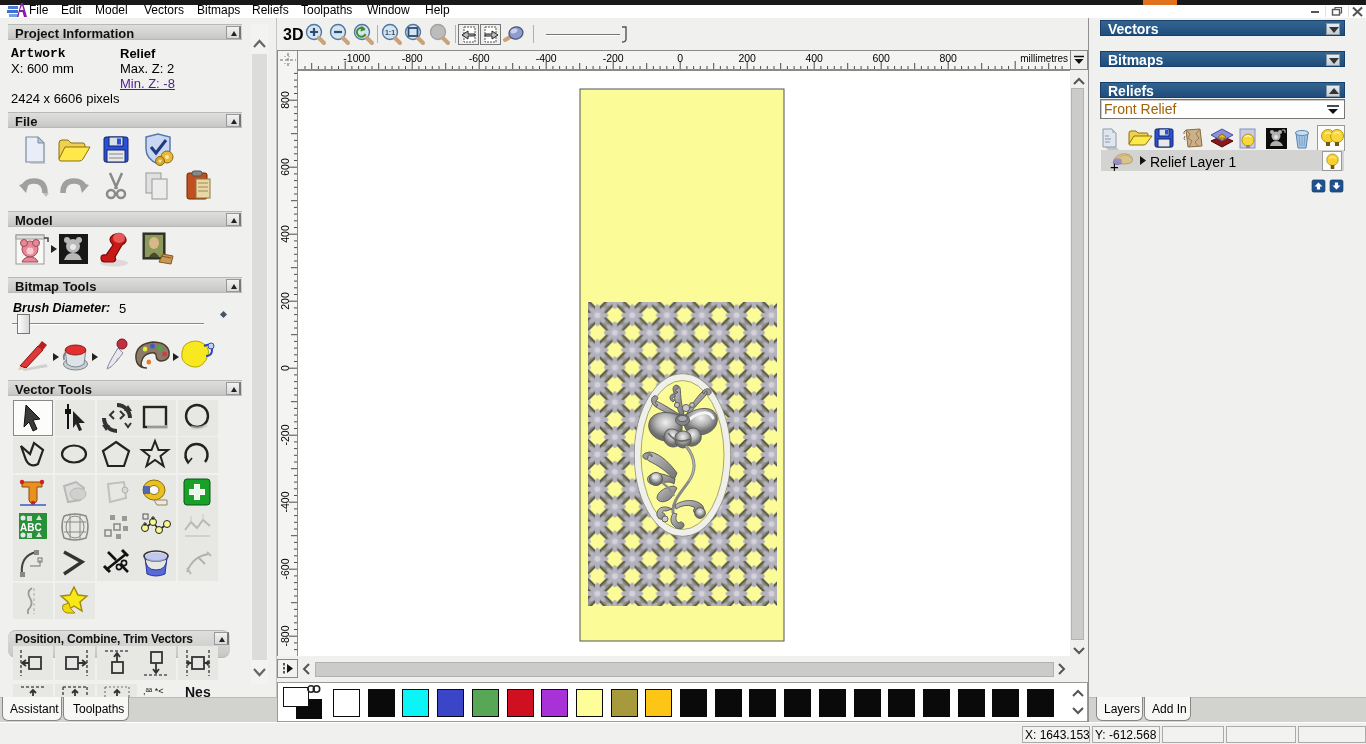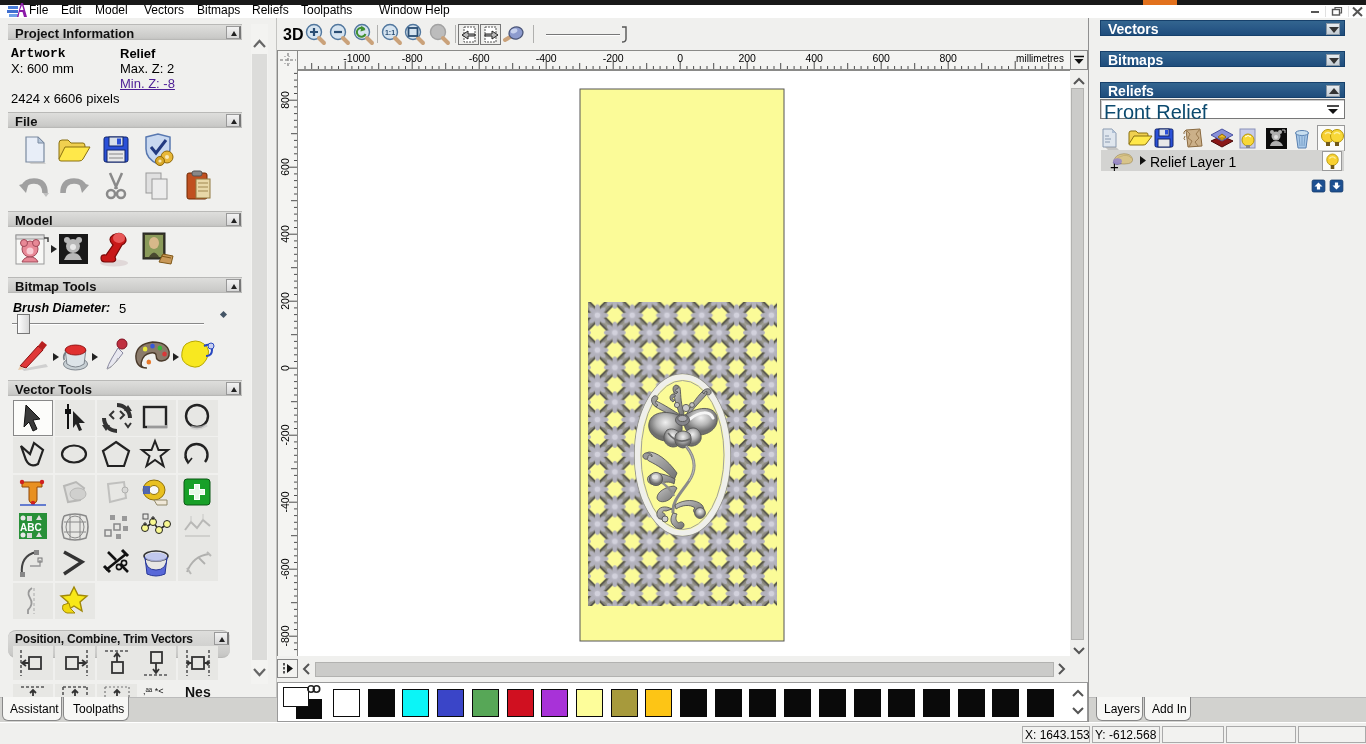--- a/index.html
+++ b/index.html
@@ -27,21 +27,21 @@
 <path d="M10 14 L14 0 L16 0 L20 14 L17 14 L15.5 9 L12.5 9 L11.5 14 Z" fill="#8b1aa8"></path>
 <path d="M13 7 L15 2 L16.5 7 Z" fill="#fff"></path>
 </svg>
 <span class="mi" style="left:29px;">File</span>
 <span class="mi" style="left:61px;">Edit</span>
 <span class="mi" style="left:95px;">Model</span>
 <span class="mi" style="left:144px;">Vectors</span>
 <span class="mi" style="left:197px;">Bitmaps</span>
 <span class="mi" style="left:252px;">Reliefs</span>
 <span class="mi" style="left:301px;">Toolpaths</span>
-<span class="mi" style="left:367px;margin-left:12px;">Window</span>
+<span class="mi" style="left:367px;">Window</span>
 <span class="mi" style="left:425px;">Help</span>
 <svg style="left:1305px;top:5px;" width="61" height="13" viewBox="0 0 61 13">
 <line x1="20.5" y1="1" x2="20.5" y2="12" stroke="#e0e0e0"></line>
 <line x1="43.5" y1="1" x2="43.5" y2="12" stroke="#e0e0e0"></line>
 <rect x="6" y="6" width="8" height="2" fill="#555"></rect>
 <rect x="27.5" y="4.5" width="7" height="5.5" fill="none" stroke="#555" stroke-width="1.4"></rect>
 <path d="M30 4 L30 2.5 L36.5 2.5 L36.5 8 L35 8" fill="none" stroke="#555" stroke-width="1.2"></path>
 <path d="M48 2.5 L57 11 M57 2.5 L48 11" stroke="#555" stroke-width="2"></path>
 </svg>
 <div style="left:0;top:18px;width:277px;height:704px;background:#f0f0ee;"></div>
@@ -609,21 +609,21 @@
 <span style="left:320.20000000000005px;top:52px;width:50px;text-align:right;font-size:10.5px;color:#000;">-1000</span>
 <span style="left:387.20000000000005px;top:52px;width:50px;text-align:center;font-size:10.5px;color:#000;">-800</span>
 <span style="left:454.20000000000005px;top:52px;width:50px;text-align:center;font-size:10.5px;color:#000;">-600</span>
 <span style="left:521.2px;top:52px;width:50px;text-align:center;font-size:10.5px;color:#000;">-400</span>
 <span style="left:588.2px;top:52px;width:50px;text-align:center;font-size:10.5px;color:#000;">-200</span>
 <span style="left:655.2px;top:52px;width:50px;text-align:center;font-size:10.5px;color:#000;">0</span>
 <span style="left:722.2px;top:52px;width:50px;text-align:center;font-size:10.5px;color:#000;">200</span>
 <span style="left:789.2px;top:52px;width:50px;text-align:center;font-size:10.5px;color:#000;">400</span>
 <span style="left:856.2px;top:52px;width:50px;text-align:center;font-size:10.5px;color:#000;">600</span>
 <span style="left:923.2px;top:52px;width:50px;text-align:center;font-size:10.5px;color:#000;">800</span>
-<span style="left:1012px;top:53px;width:56px;text-align:center;font-size:10px;color:#000;">millimetres</span>
+<span style="left:1012px;top:53px;width:56px;text-align:right;font-size:10px;color:#000;">millimetres</span>
 <svg style="left:277px;top:70px;" width="21" height="586" viewBox="0 0 21 586">
     <line x1="17" y1="3.4" x2="20" y2="3.4" stroke="#3a3a3a" stroke-width="0.9"></line>
     <line x1="17" y1="10.1" x2="20" y2="10.1" stroke="#3a3a3a" stroke-width="0.9"></line>
     <line x1="17" y1="16.8" x2="20" y2="16.8" stroke="#3a3a3a" stroke-width="0.9"></line>
     <line x1="17" y1="23.5" x2="20" y2="23.5" stroke="#3a3a3a" stroke-width="0.9"></line>
     <line x1="12" y1="30.2" x2="20" y2="30.2" stroke="#3a3a3a" stroke-width="0.9"></line>
     <line x1="17" y1="36.9" x2="20" y2="36.9" stroke="#3a3a3a" stroke-width="0.9"></line>
     <line x1="17" y1="43.6" x2="20" y2="43.6" stroke="#3a3a3a" stroke-width="0.9"></line>
     <line x1="17" y1="50.3" x2="20" y2="50.3" stroke="#3a3a3a" stroke-width="0.9"></line>
     <line x1="17" y1="57.0" x2="20" y2="57.0" stroke="#3a3a3a" stroke-width="0.9"></line>
@@ -869,21 +869,21 @@
   </div>
 <div class="hdrB" style="left:1100px;top:51px;width:245px;height:16px;">
     <b>Bitmaps</b>
     <span class="bbtn dn"></span>
   </div>
 <div class="hdrB" style="left:1100px;top:82px;width:245px;height:16px;">
     <b>Reliefs</b>
     <span class="bbtn up"></span>
   </div>
 <div style="left:1100px;top:99px;width:245px;height:20px;background:#fff;border:1px solid #777;box-shadow:inset 1px 1px 0 #ccc;"></div>
-<span style="left:1104px;top:101px;font-size:20px;color:#0c4a6e;">Front Relief</span>
+<span style="left:1104px;top:101px;font-size:14px;color:#a16207;">Front Relief</span>
 <svg style="left:1325px;top:101px;" width="16" height="16">
     <path d="M2 5 L14 5" stroke="#111" stroke-width="1.5"></path>
     <path d="M3 8 L13 8 L8 13 Z" fill="#111"></path>
   </svg>
 <svg style="left:1100px;top:128px;" width="22" height="20" viewBox="0 0 22 20">
 <path d="M3 1 L12 1 L16 5 L16 19 L3 19 Z" fill="#dfe6ee" stroke="#8a9ab0"></path>
 <path d="M12 1 L12 5 L16 5 Z" fill="#b0c0d4"></path>
 <path d="M5 19 L16 19 L19 22 L8 22 Z" fill="#999" opacity="0.5"></path>
 <path d="M5 8 L9 8 M5 11 L11 11 M5 14 L10 14" stroke="#8a9ab0"></path>
 </svg>

